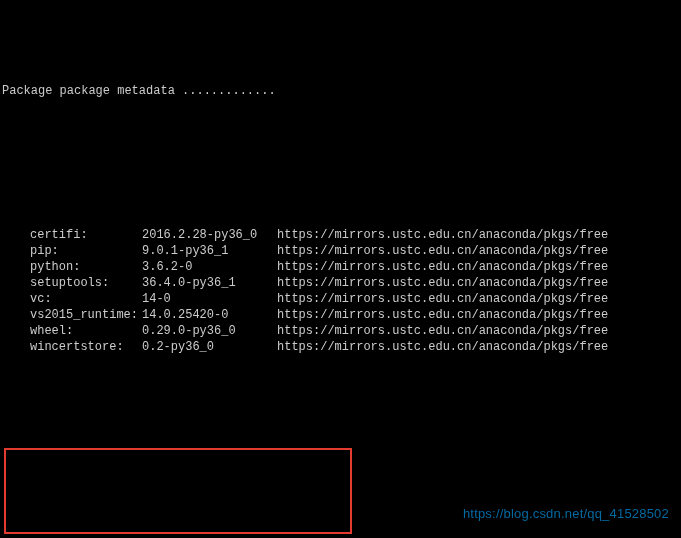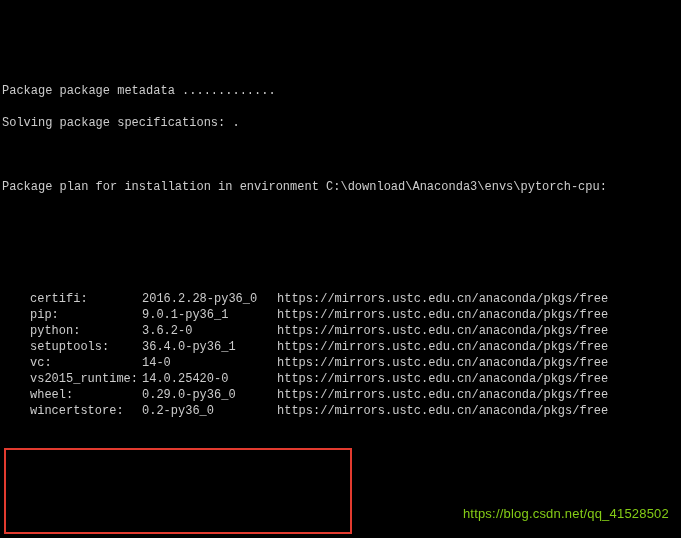--- a/index.html
+++ b/index.html
@@ -29,36 +29,34 @@
     left: 4px;
     top: 448px;
     width: 348px;
     height: 86px;
     pointer-events: none;
   }
   .watermark {
     position: absolute;
     right: 12px;
     bottom: 16px;
-    color: #84cc16;
+    color: #0369a1;
     font-family: Arial, sans-serif;
     font-size: 13px;
     letter-spacing: 0.2px;
   }
 </style>
 </head>
 <body>
 
 
 
 <div class="terminal">
 <span class="line">Package package metadata .............</span>
-<span class="line">Solving package specifications: .</span>
 <span class="line"> </span>
-<span class="line">Package plan for installation in environment C:\download\Anaconda3\envs\pytorch-cpu:</span>
 <span class="line"> </span>
 <span class="line"> </span>
 
 <div id="pkg-list"><div class="pkg-row"><span class="pkg-name">certifi:</span><span class="pkg-ver">2016.2.28-py36_0</span><span class="pkg-url">https://mirrors.ustc.edu.cn/anaconda/pkgs/free</span></div><div class="pkg-row"><span class="pkg-name">pip:</span><span class="pkg-ver">9.0.1-py36_1</span><span class="pkg-url">https://mirrors.ustc.edu.cn/anaconda/pkgs/free</span></div><div class="pkg-row"><span class="pkg-name">python:</span><span class="pkg-ver">3.6.2-0</span><span class="pkg-url">https://mirrors.ustc.edu.cn/anaconda/pkgs/free</span></div><div class="pkg-row"><span class="pkg-name">setuptools:</span><span class="pkg-ver">36.4.0-py36_1</span><span class="pkg-url">https://mirrors.ustc.edu.cn/anaconda/pkgs/free</span></div><div class="pkg-row"><span class="pkg-name">vc:</span><span class="pkg-ver">14-0</span><span class="pkg-url">https://mirrors.ustc.edu.cn/anaconda/pkgs/free</span></div><div class="pkg-row"><span class="pkg-name">vs2015_runtime:</span><span class="pkg-ver">14.0.25420-0</span><span class="pkg-url">https://mirrors.ustc.edu.cn/anaconda/pkgs/free</span></div><div class="pkg-row"><span class="pkg-name">wheel:</span><span class="pkg-ver">0.29.0-py36_0</span><span class="pkg-url">https://mirrors.ustc.edu.cn/anaconda/pkgs/free</span></div><div class="pkg-row"><span class="pkg-name">wincertstore:</span><span class="pkg-ver">0.2-py36_0</span><span class="pkg-url">https://mirrors.ustc.edu.cn/anaconda/pkgs/free</span></div></div>
 
 <span class="line"> </span>
 
 
 
 

